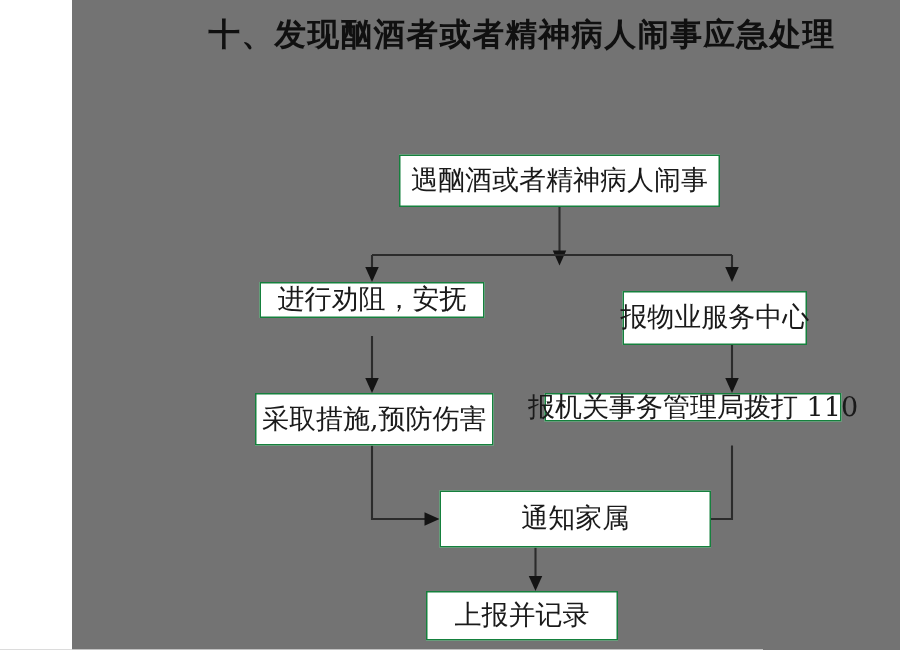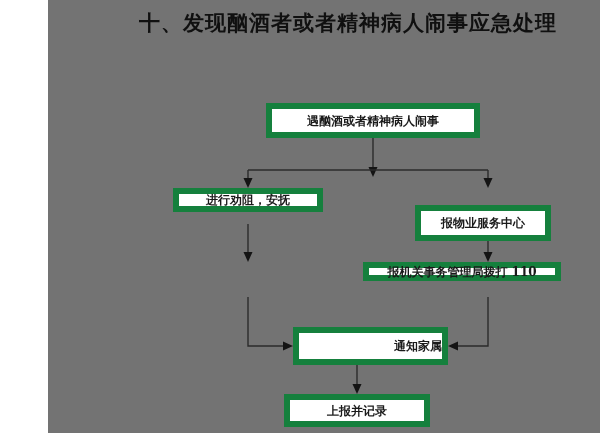--- a/index.html
+++ b/index.html
@@ -25,31 +25,30 @@
     font-family: "DejaVu Sans", "Liberation Sans", sans-serif;
     font-weight: bold;
     font-size: 21px;
     letter-spacing: 1px;
     color: #101010;
     white-space: nowrap;
   }
   .node {
     position: absolute;
     box-sizing: border-box;
-    border: 6px solid #15803d;
+    border: 1px solid #15803d;
     background: #ffffff;
     display: flex;
     align-items: center;
     justify-content: center;
     font-family: "DejaVu Serif", "Liberation Serif", serif;
-    font-size: 12px;
+    font-size: 18px;
     color: #1a1a1a;
     white-space: nowrap;
     line-height: 1;
-    font-weight: bold;
   }
   #flow-svg {
     position: absolute;
     left: 0;
     top: 0;
     width: 600px;
     height: 433px;
   }
   #flow-svg line, #flow-svg polyline {
     stroke: #2b2b2b;
@@ -98,30 +97,33 @@
   </svg>
 
   <div class="node" style="left:218px; top:103px; width:214px; height:35px;">
     <span>遇酗酒或者精神病人闹事</span>
   </div>
 
   <div class="node" style="left:125px; top:188px; width:150px; height:24px;">
     <span>进行劝阻，安抚</span>
   </div>
 
-  <div class="node" style="left:367px; top:205px; width:136px; height:36px;align-items:center;">
+  <div class="node" style="left:367px; top:194px; width:123px; height:36px;align-items:center;">
     <span>报物业服务中心</span>
   </div>
 
+  <div class="node" style="left:122px; top:262px; width:159px; height:35px;">
+    <span>采取措施,预防伤害</span>
+  </div>
 
   <div class="node" style="left:315px; top:262px; width:198px; height:19px;">
     <span>报机关事务管理局拨打 110</span>
   </div>
 
-  <div class="node" style="left:245px; top:327px; width:155px; height:38px;justify-content:flex-end;">
+  <div class="node" style="left:245px; top:327px; width:181px; height:38px;">
     <span>通知家属</span>
   </div>
 
-  <div class="node" style="left:236px; top:394px; width:146px; height:33px;">
+  <div class="node" style="left:236px; top:394px; width:128px; height:33px;">
     <span>上报并记录</span>
   </div>
 
 </div>
 
 </body></html>

